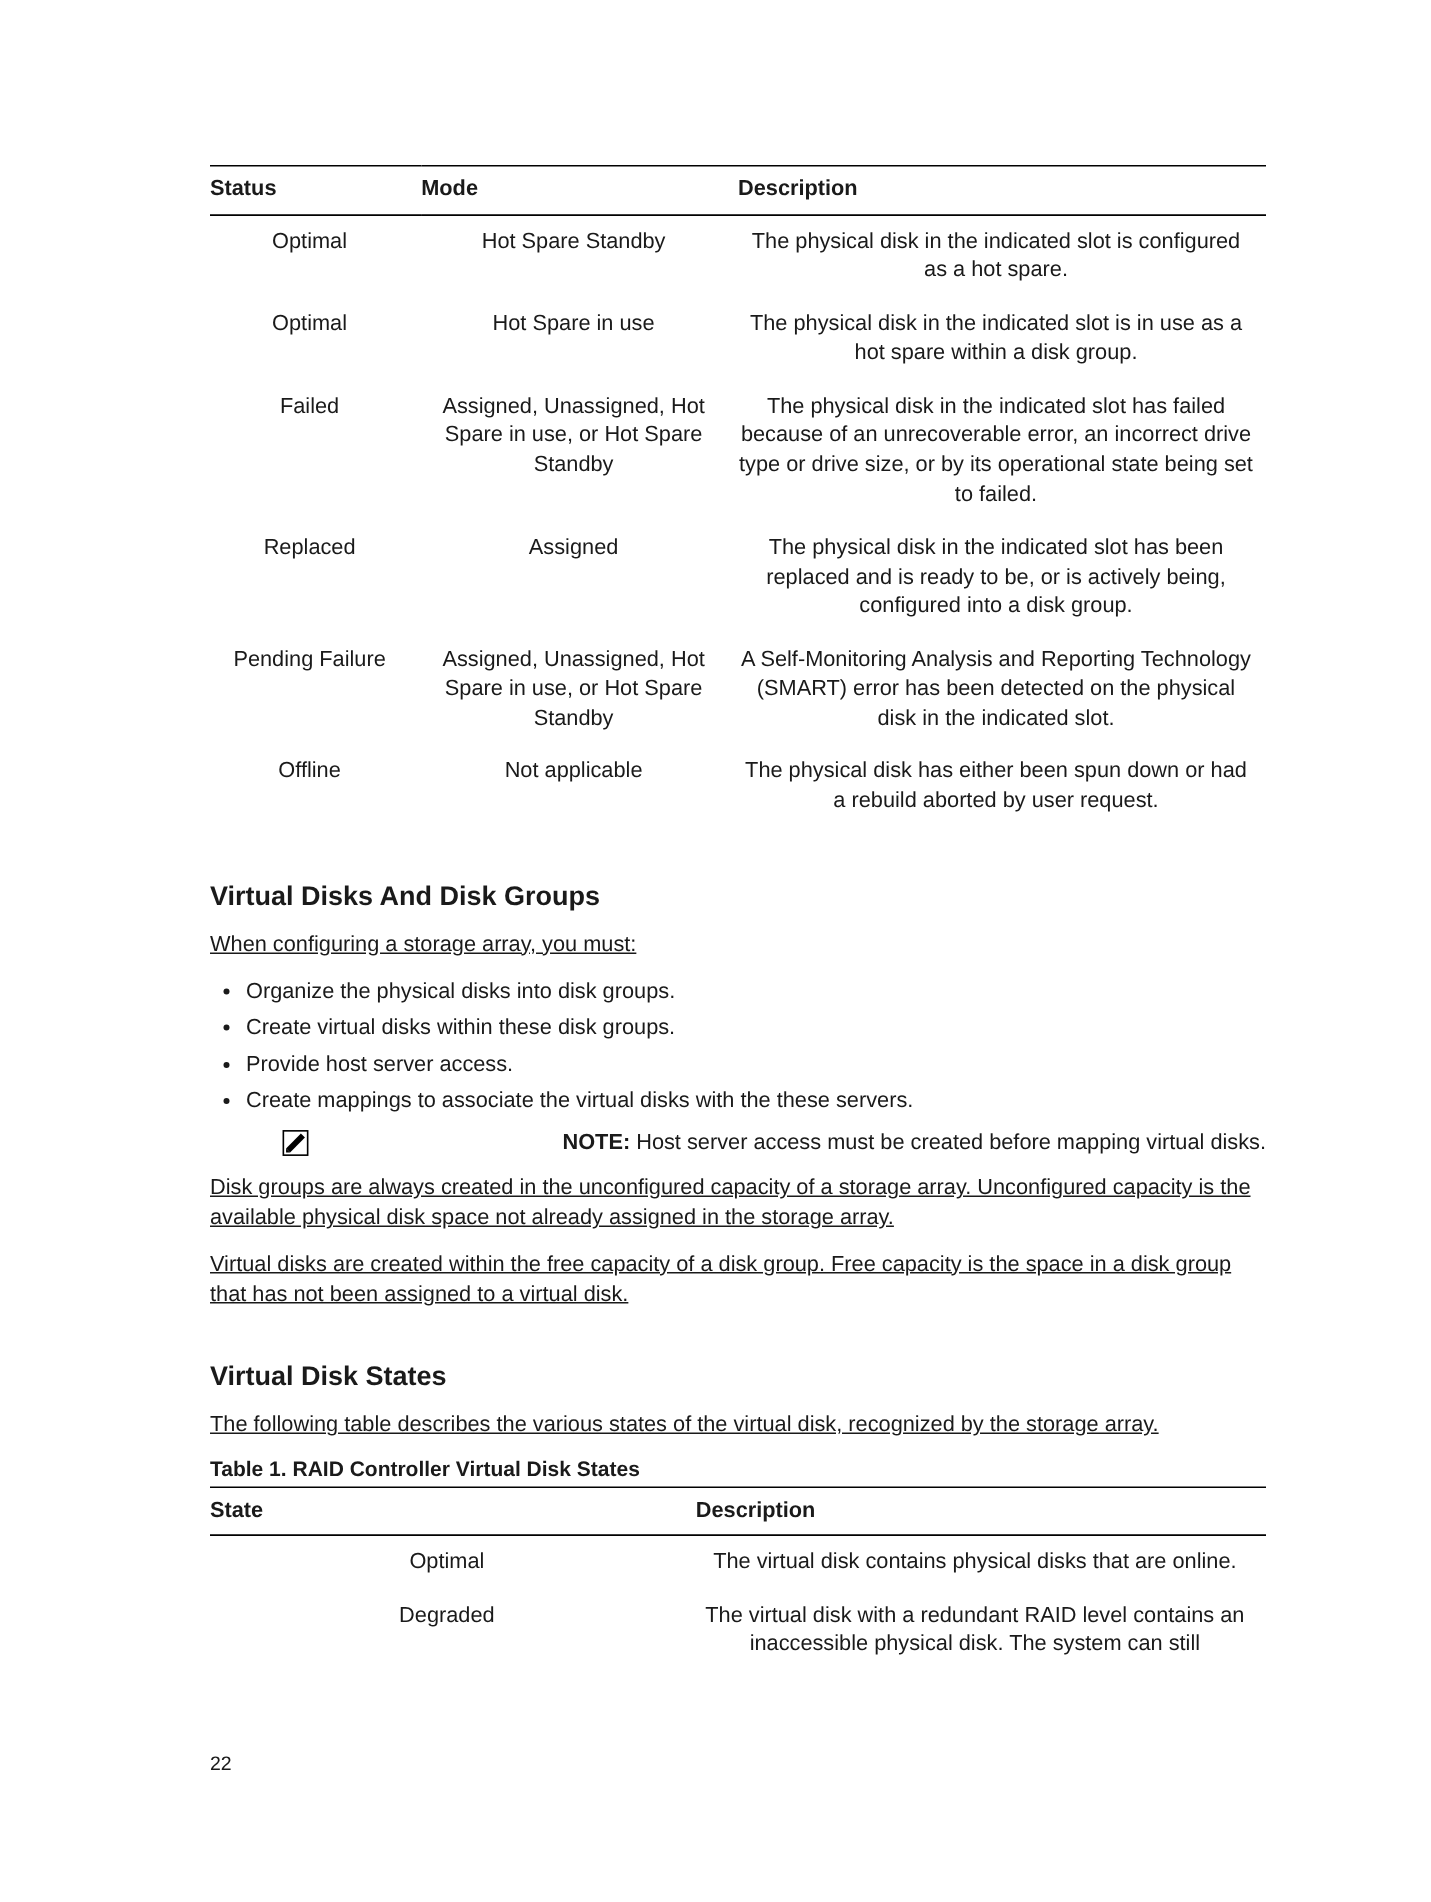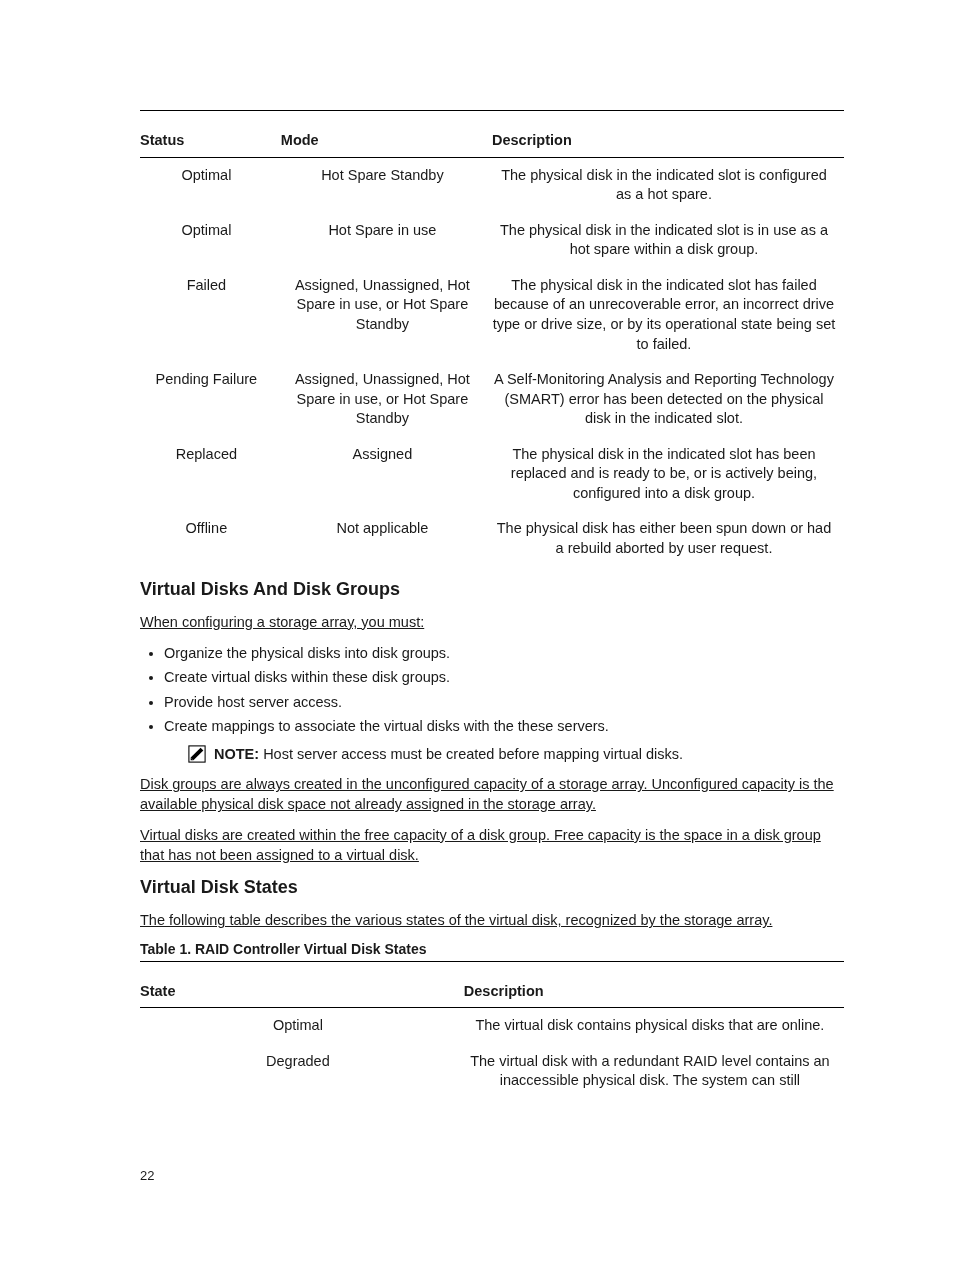--- a/index.html
+++ b/index.html
@@ -23,55 +23,56 @@
     font-size: 14.5px;
     line-height: 1.35;
   }
   thead tr {
     border-top: 1.5px solid #000;
     border-bottom: 1.5px solid #000;
   }
   th {
     text-align: left;
     font-weight: 700;
-    padding: 20px 8px 6px 0;
+    padding: 6px 8px 6px 0;
     vertical-align: top;
   }
   td {
     text-align: center;
     padding: 8px 8px 8px 0;
     vertical-align: top;
   }
   .col-status { width: 20%; }
   .col-mode   { width: 30%; }
   .col-desc   { width: 50%; }
   h2.sub {
     font-size: 18px;
     font-weight: 700;
-    margin: 12px 0 12px 0;
+    margin: 34px 0 12px 0;
   }
   p {
     font-size: 14.5px;
     line-height: 1.4;
     margin: 10px 0;
     text-decoration: underline;
   }
   ul.bullets {
     margin: 6px 0 3px 24px;
     padding: 0;
     font-size: 14.5px;
     line-height: 1.55;
   }
   ul.bullets li { margin: 2px 0; }
   .note-wrap {
     display: flex;
     align-items: flex-start;
     margin: 6px 0 6px 48px;
     font-size: 14.5px;
     line-height: 1.4;
+    justify-content: space-between;
   }
   .note-icon {
     flex: 0 0 auto;
     width: 18px; height: 18px;
     margin-right: 8px;
     position: relative;
     top: 1px;
   }
   .note-text b { font-weight: 700; }
   .table-caption {
@@ -111,28 +112,28 @@
         <td>Optimal</td>
         <td>Hot Spare in use</td>
         <td>The physical disk in the indicated slot is in use as a hot spare within a disk group.</td>
       </tr>
       <tr>
         <td>Failed</td>
         <td>Assigned, Unassigned, Hot Spare in use, or Hot Spare Standby</td>
         <td>The physical disk in the indicated slot has failed because of an unrecoverable error, an incorrect drive type or drive size, or by its operational state being set to failed.</td>
       </tr>
       <tr>
+        <td>Replaced</td>
+        <td>Assigned</td>
+        <td>The physical disk in the indicated slot has been replaced and is ready to be, or is actively being, configured into a disk group.</td>
+      </tr>
+      <tr>
         <td>Pending Failure</td>
         <td>Assigned, Unassigned, Hot Spare in use, or Hot Spare Standby</td>
         <td>A Self-Monitoring Analysis and Reporting Technology (SMART) error has been detected on the physical disk in the indicated slot.</td>
-      </tr>
-      <tr>
-        <td>Replaced</td>
-        <td>Assigned</td>
-        <td>The physical disk in the indicated slot has been replaced and is ready to be, or is actively being, configured into a disk group.</td>
       </tr>
       <tr>
         <td>Offline</td>
         <td>Not applicable</td>
         <td>The physical disk has either been spun down or had a rebuild aborted by user request.</td>
       </tr>
     </tbody>
   </table>
 
   <h2 class="sub">Virtual Disks And Disk Groups</h2>

